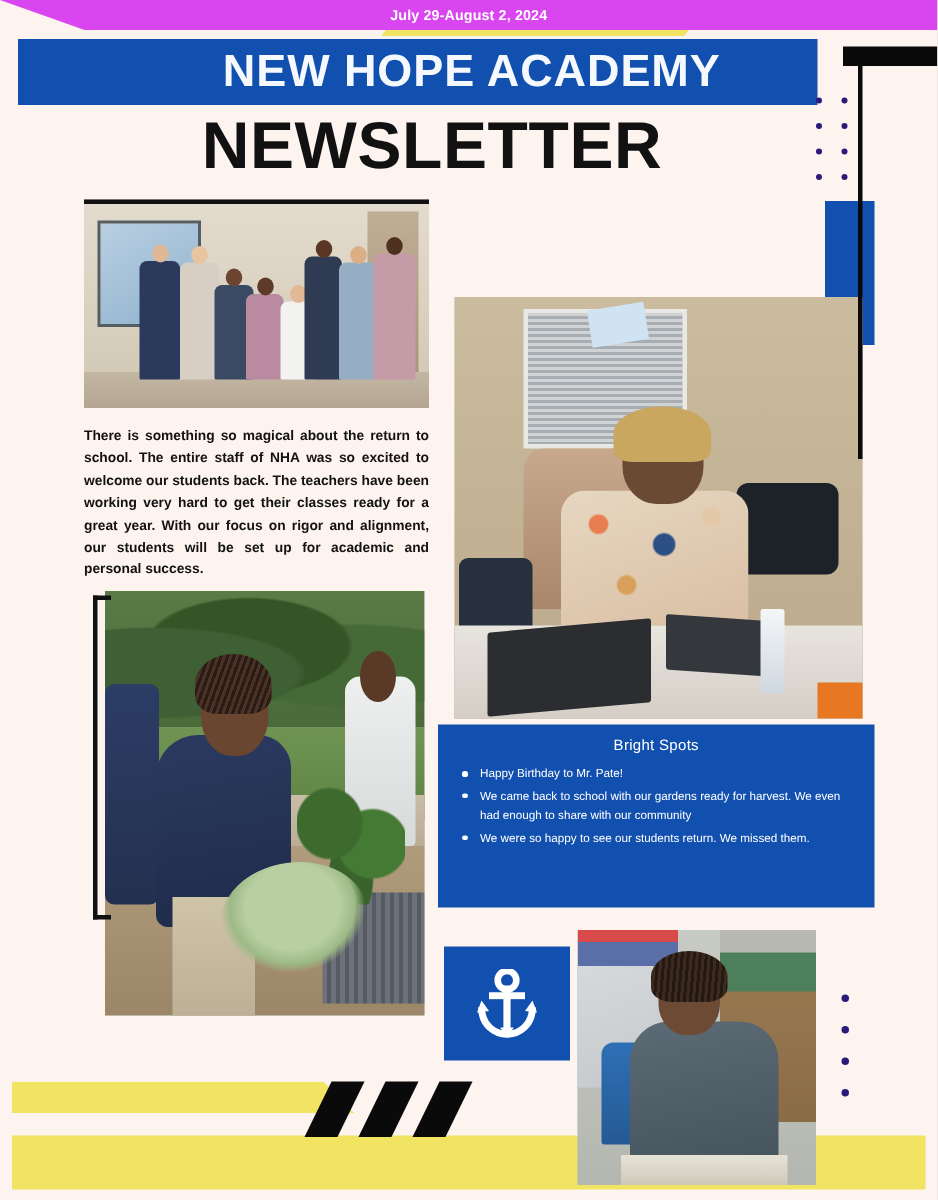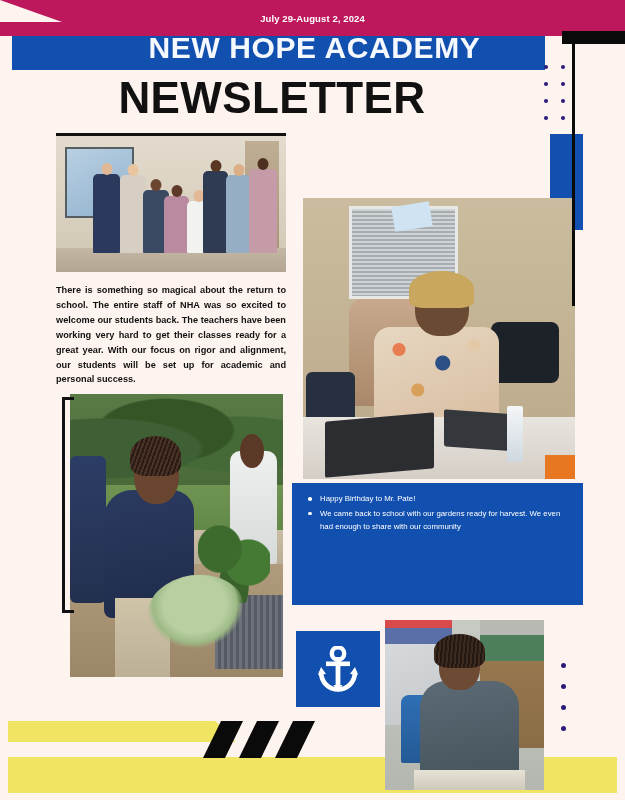--- a/index.html
+++ b/index.html
@@ -17,22 +17,22 @@
     width: 625px;
     height: 800px;
     background: #fdf3ef;
     overflow: hidden;
   }
 
   
   .date-bar {
     position: absolute;
     left: 0; top: 0;
-    width: 625px; height: 36px;
-    background: #be185d;
+    width: 625px; height: 20px;
+    background: #d946ef;
     color: #ffffff;
     font-size: 9.5px;
     font-weight: bold;
     display: flex;
     align-items: center;
     justify-content: center;
     letter-spacing: 0.1px;
     z-index: 6;
   }
   
@@ -74,21 +74,21 @@
     align-items: center;
     justify-content: center;
     color: #f5f8fd;
     font-size: 30px;
     font-weight: bold;
     letter-spacing: 0.6px;
     z-index: 6;
   }
   .newsletter-word {
     position: absolute;
-    left: 12px; top: 72px;
+    left: 28px; top: 72px;
     width: 520px; height: 52px;
     display: flex;
     align-items: center;
     justify-content: center;
     color: #111111;
     font-size: 44px;
     font-weight: bold;
     letter-spacing: 0.4px;
     z-index: 5;
   }
@@ -503,23 +503,25 @@
     <div class="off-person-head ph"></div>
     <div class="off-hair ph"></div>
     <div class="off-desk ph"></div>
     <div class="off-laptop2 ph"></div>
     <div class="off-laptop ph"></div>
     <div class="off-bottle ph"></div>
   </div>
   <div class="orange-block"></div>
 
   <div class="bright-spots">
+    <div class="bs-title">Bright Spots</div>
     <ul class="bs-list">
       <li class="bs-item">Happy Birthday to Mr. Pate!</li>
       <li class="bs-item">We came back to school with our gardens ready for harvest.  We even had enough to share with our community</li>
+      <li class="bs-item">We were so happy to see our students return.  We missed them.</li>
     </ul>
   </div>
 
   <div class="anchor-box">
     <svg width="44" height="46" viewBox="0 0 44 46">
       <circle cx="22" cy="7.5" r="6.2" fill="none" stroke="#ffffff" stroke-width="4.4"></circle>
       <rect x="19.6" y="11" width="4.8" height="29" fill="#ffffff"></rect>
       <rect x="10" y="15.5" width="24" height="4.6" fill="#ffffff"></rect>
       <path d="M5 25.5 C5 37.5 14 43.5 22 43.5 C30 43.5 39 37.5 39 25.5" fill="none" stroke="#ffffff" stroke-width="4.6"></path>
       <polygon points="5,21 10,28 2,29" fill="#ffffff"></polygon>

